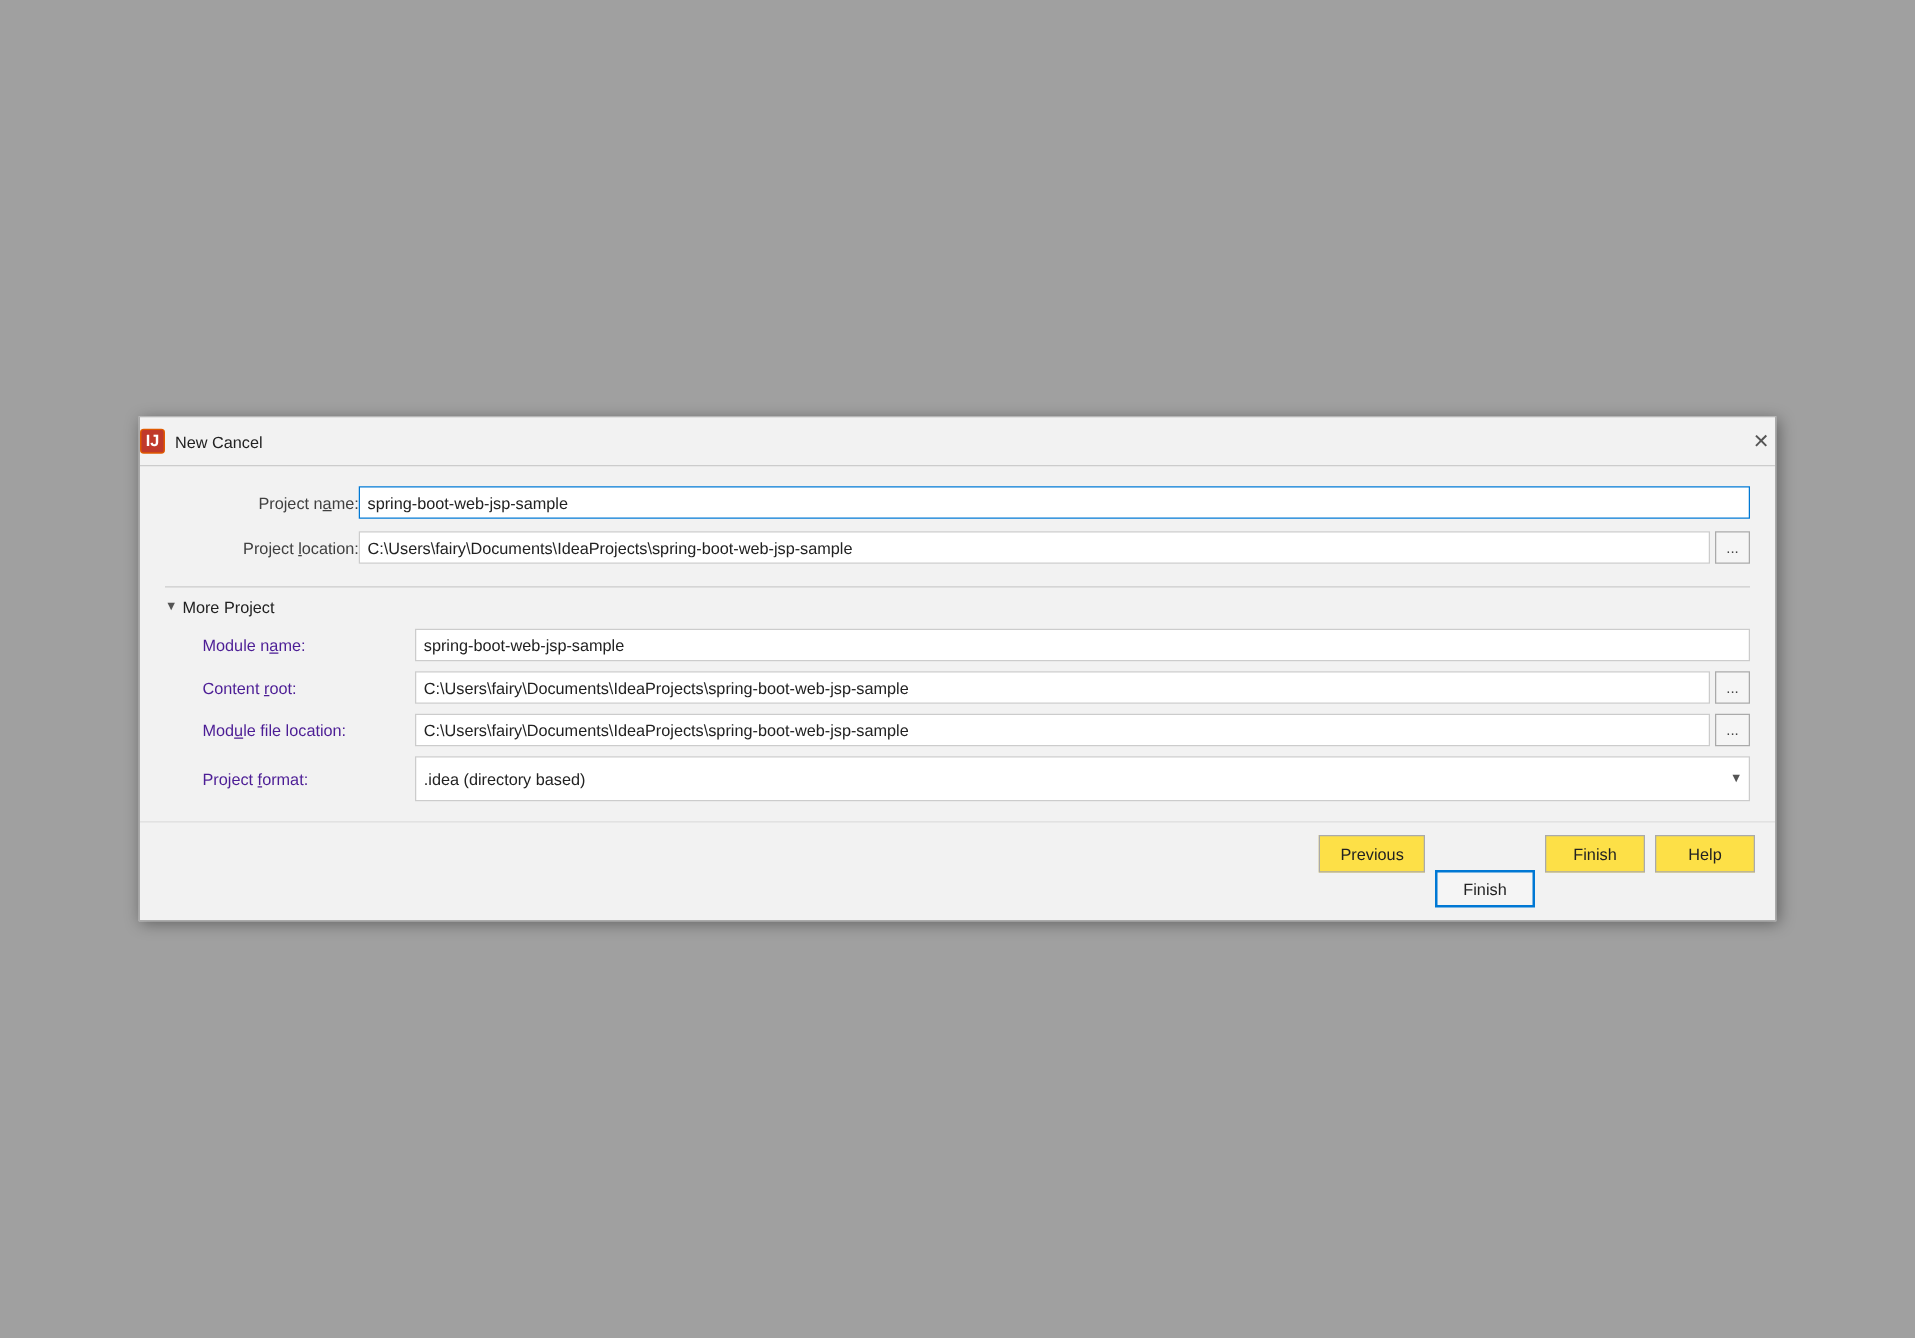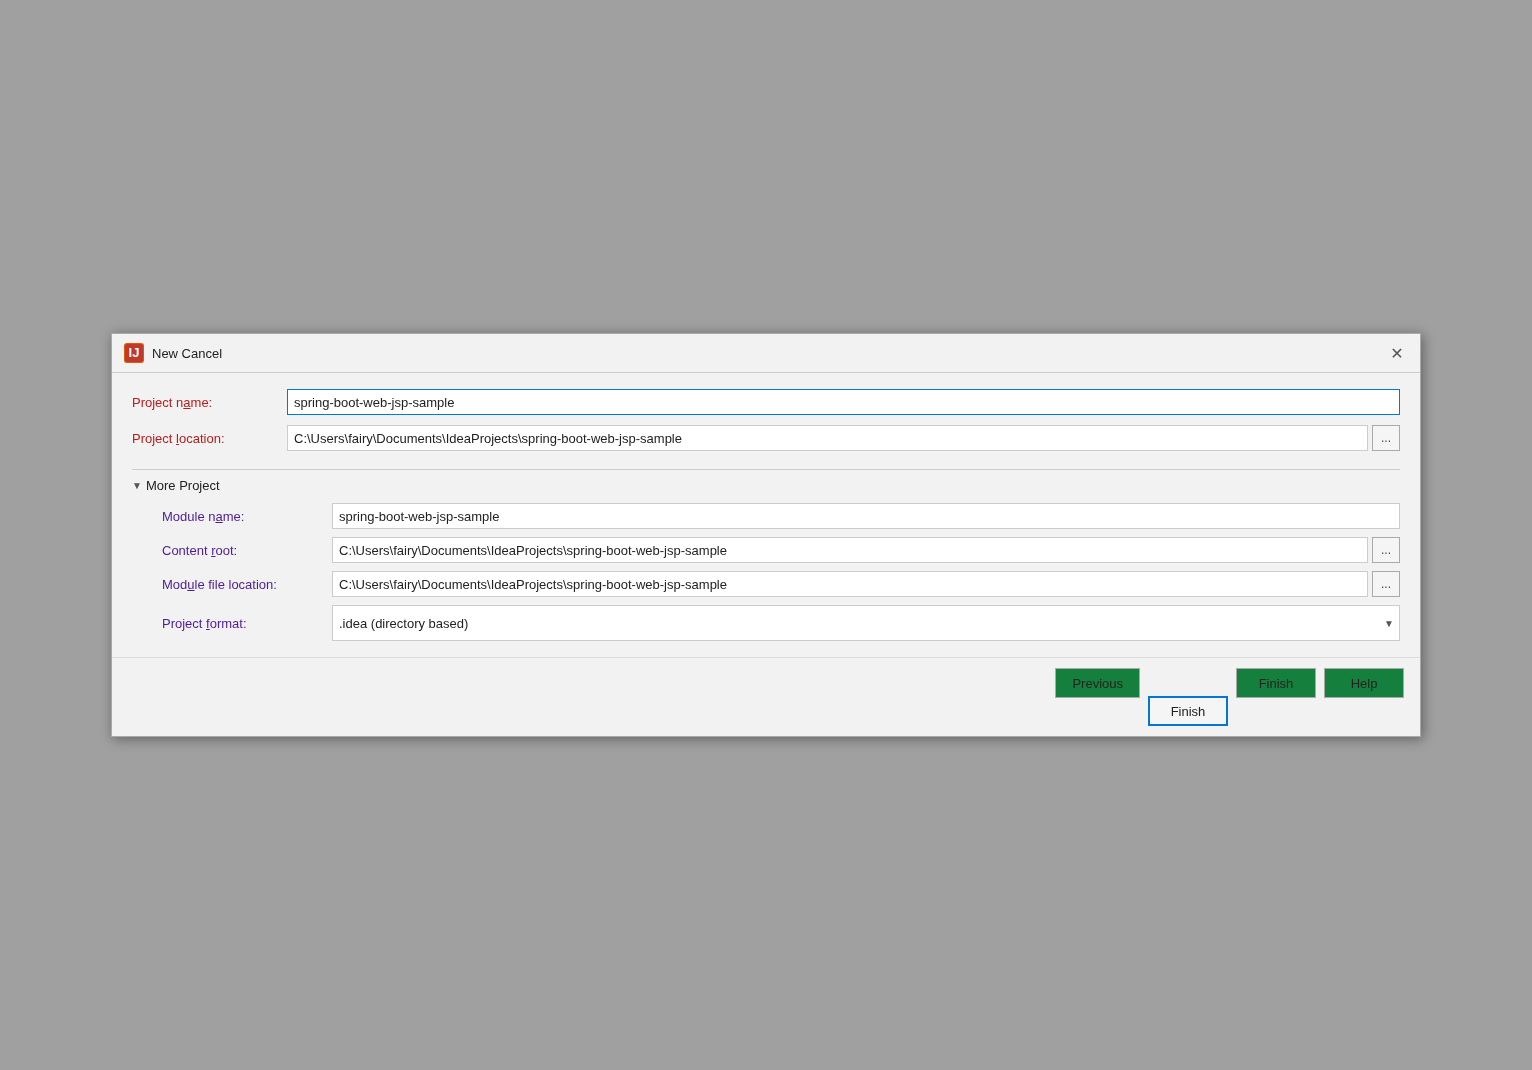--- a/index.html
+++ b/index.html
@@ -25,21 +25,21 @@
       background: #f2f2f2;
       border: 1px solid #aaa;
       box-shadow: 2px 2px 12px rgba(0,0,0,0.4);
       display: flex;
       flex-direction: column;
     }
 
     .title-bar {
       background: #f2f2f2;
       border-bottom: 1px solid #ccc;
-      padding: 8px 12px;
+      padding: 8px 0;
       display: flex;
       align-items: center;
       justify-content: space-between;
       user-select: none;
     }
 
     .title-bar-left {
       display: flex;
       align-items: center;
       gap: 8px;
@@ -87,22 +87,22 @@
 
     .form-row {
       display: flex;
       align-items: center;
       margin-bottom: 10px;
     }
 
     .form-label {
       width: 155px;
       flex-shrink: 0;
-      color: #b91c1c;
-      text-align: left;
+      color: #404040;
+      text-align: right;
     }
 
     .form-label u {
       text-decoration: underline;
     }
 
     .form-input-wrapper {
       flex: 1;
       display: flex;
       align-items: center;
@@ -235,21 +235,21 @@
       gap: 8px;
       border-top: 1px solid #ddd;
       background: #f2f2f2;
     }
 
     .footer-btn {
       min-width: 80px;
       height: 30px;
       padding: 0 16px;
       border: 1px solid #aaa;
-      background: #15803d;
+      background: #fde047;
       cursor: pointer;
       font-size: 13px;
       color: #222;
       display: flex;
       align-items: center;
       justify-content: center;
     }
 
     .footer-btn.primary {
       border: 2px solid #0078d4;

